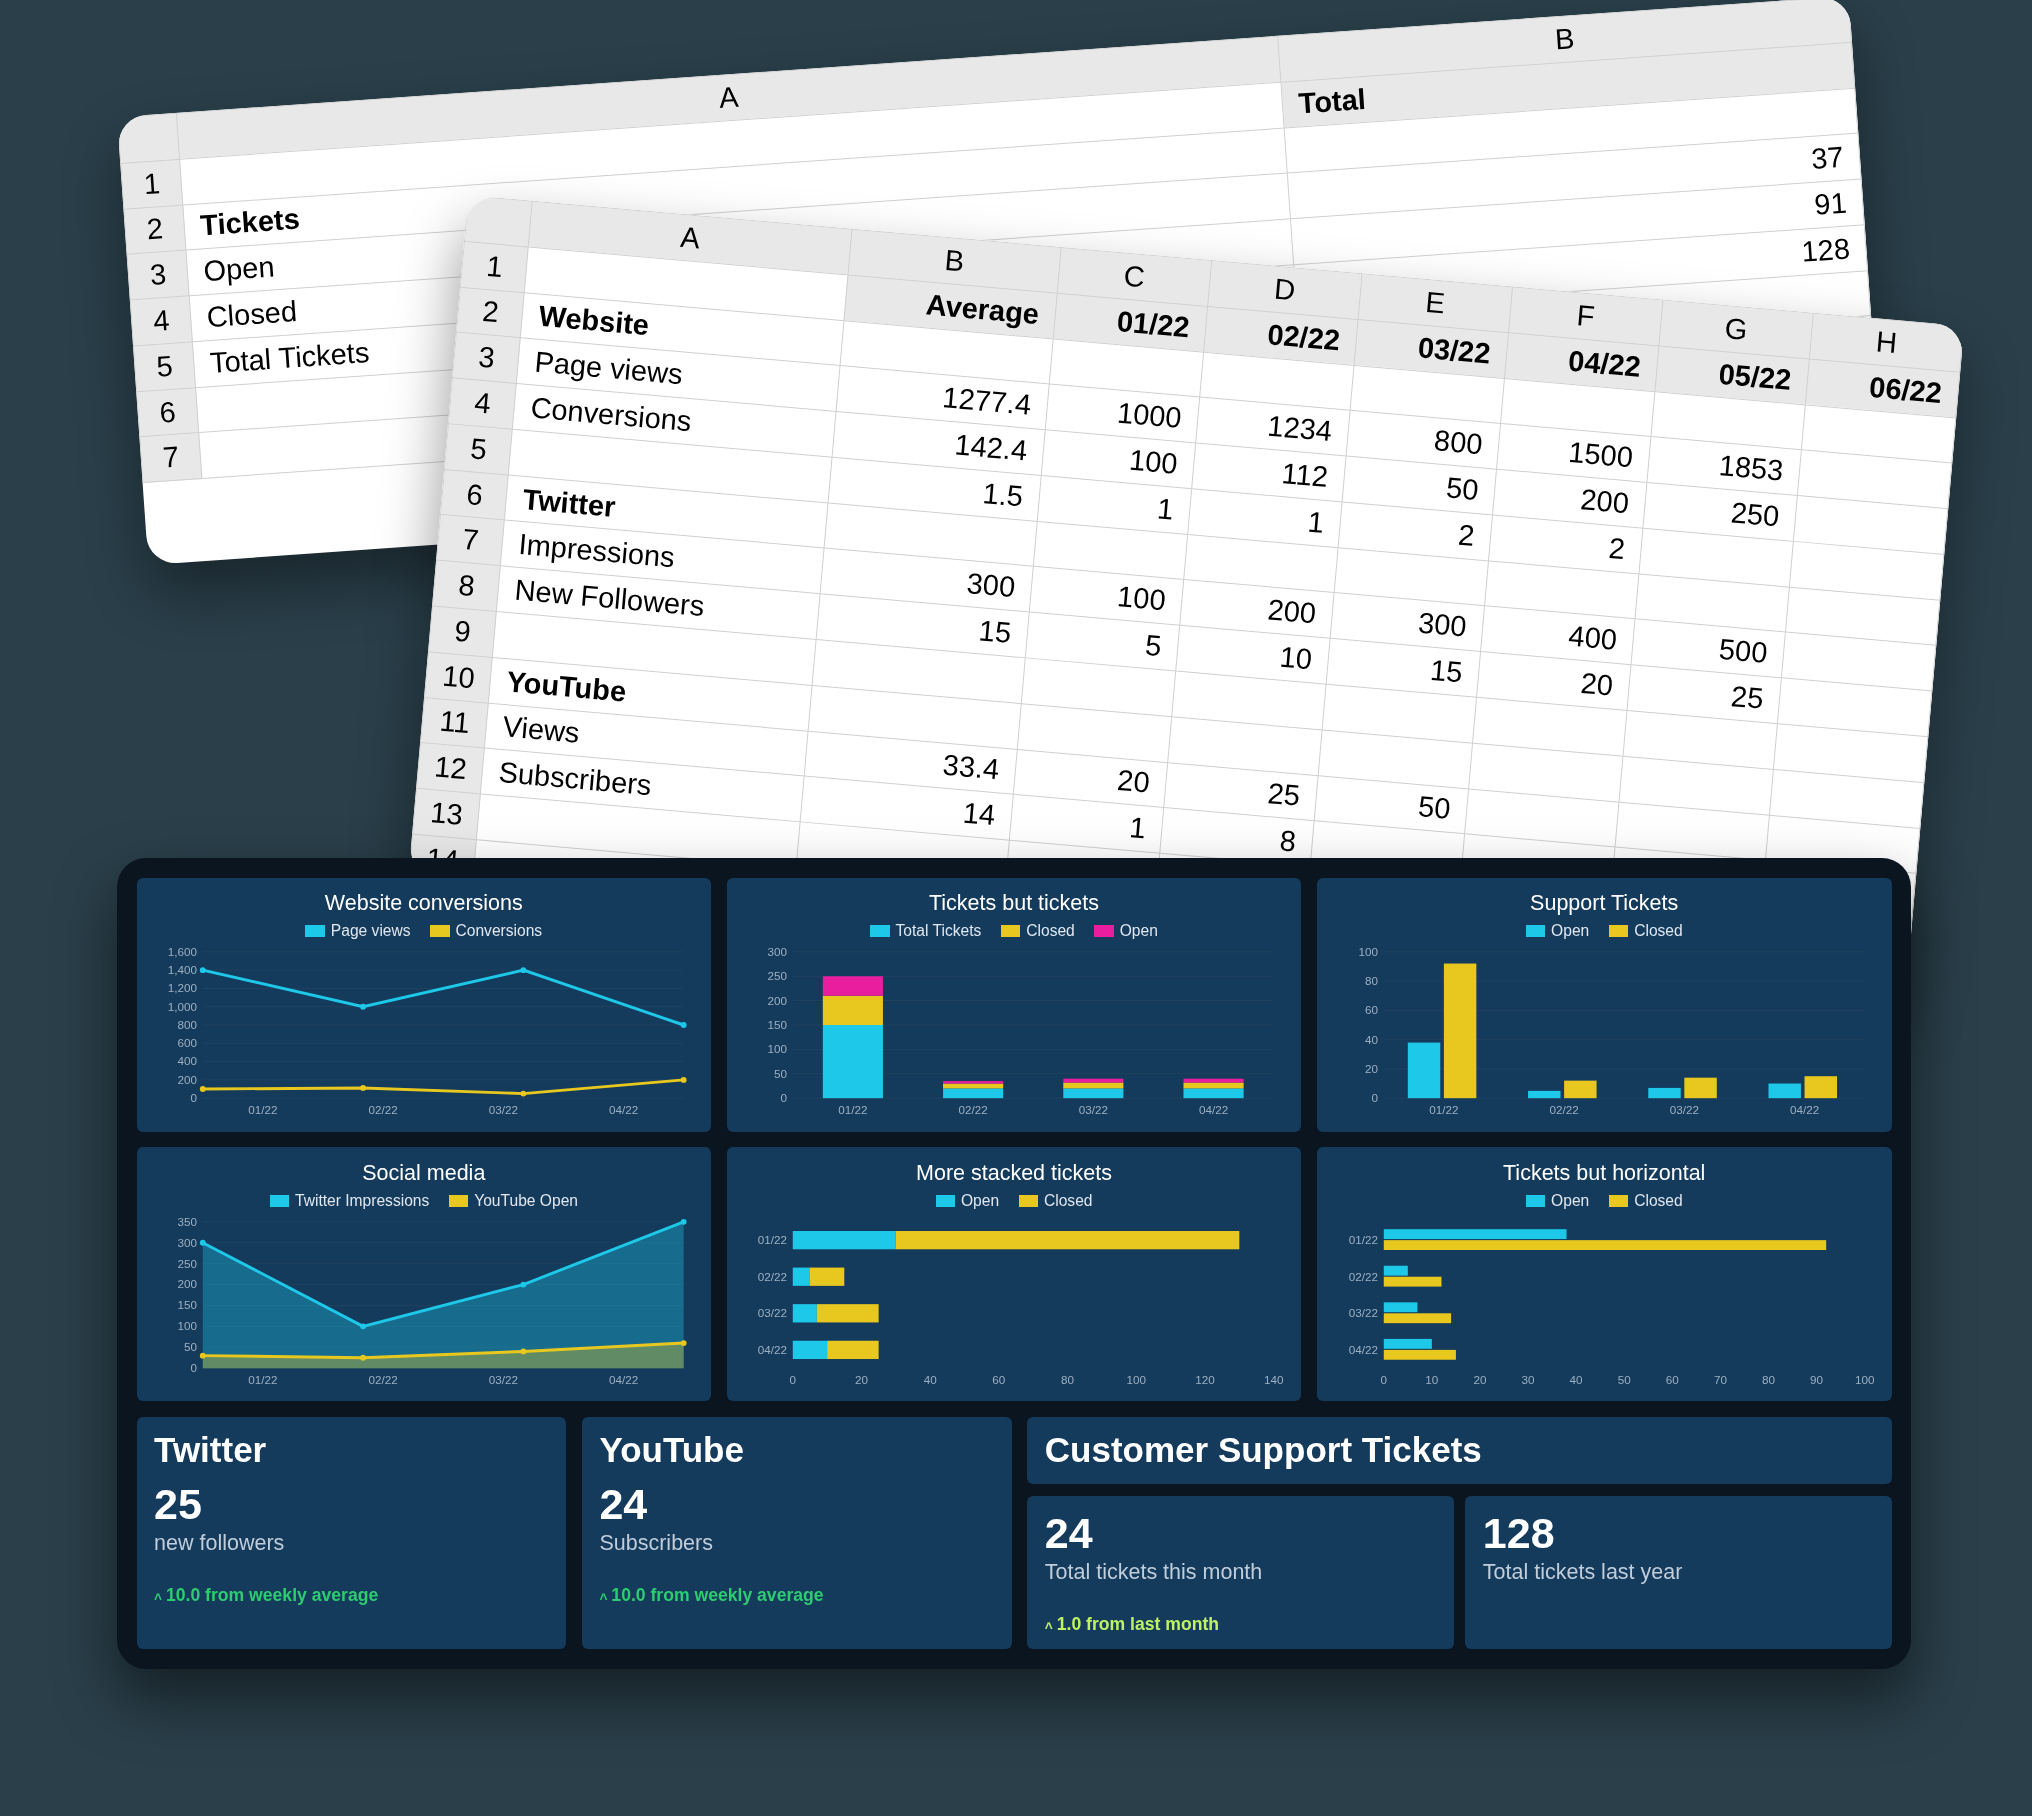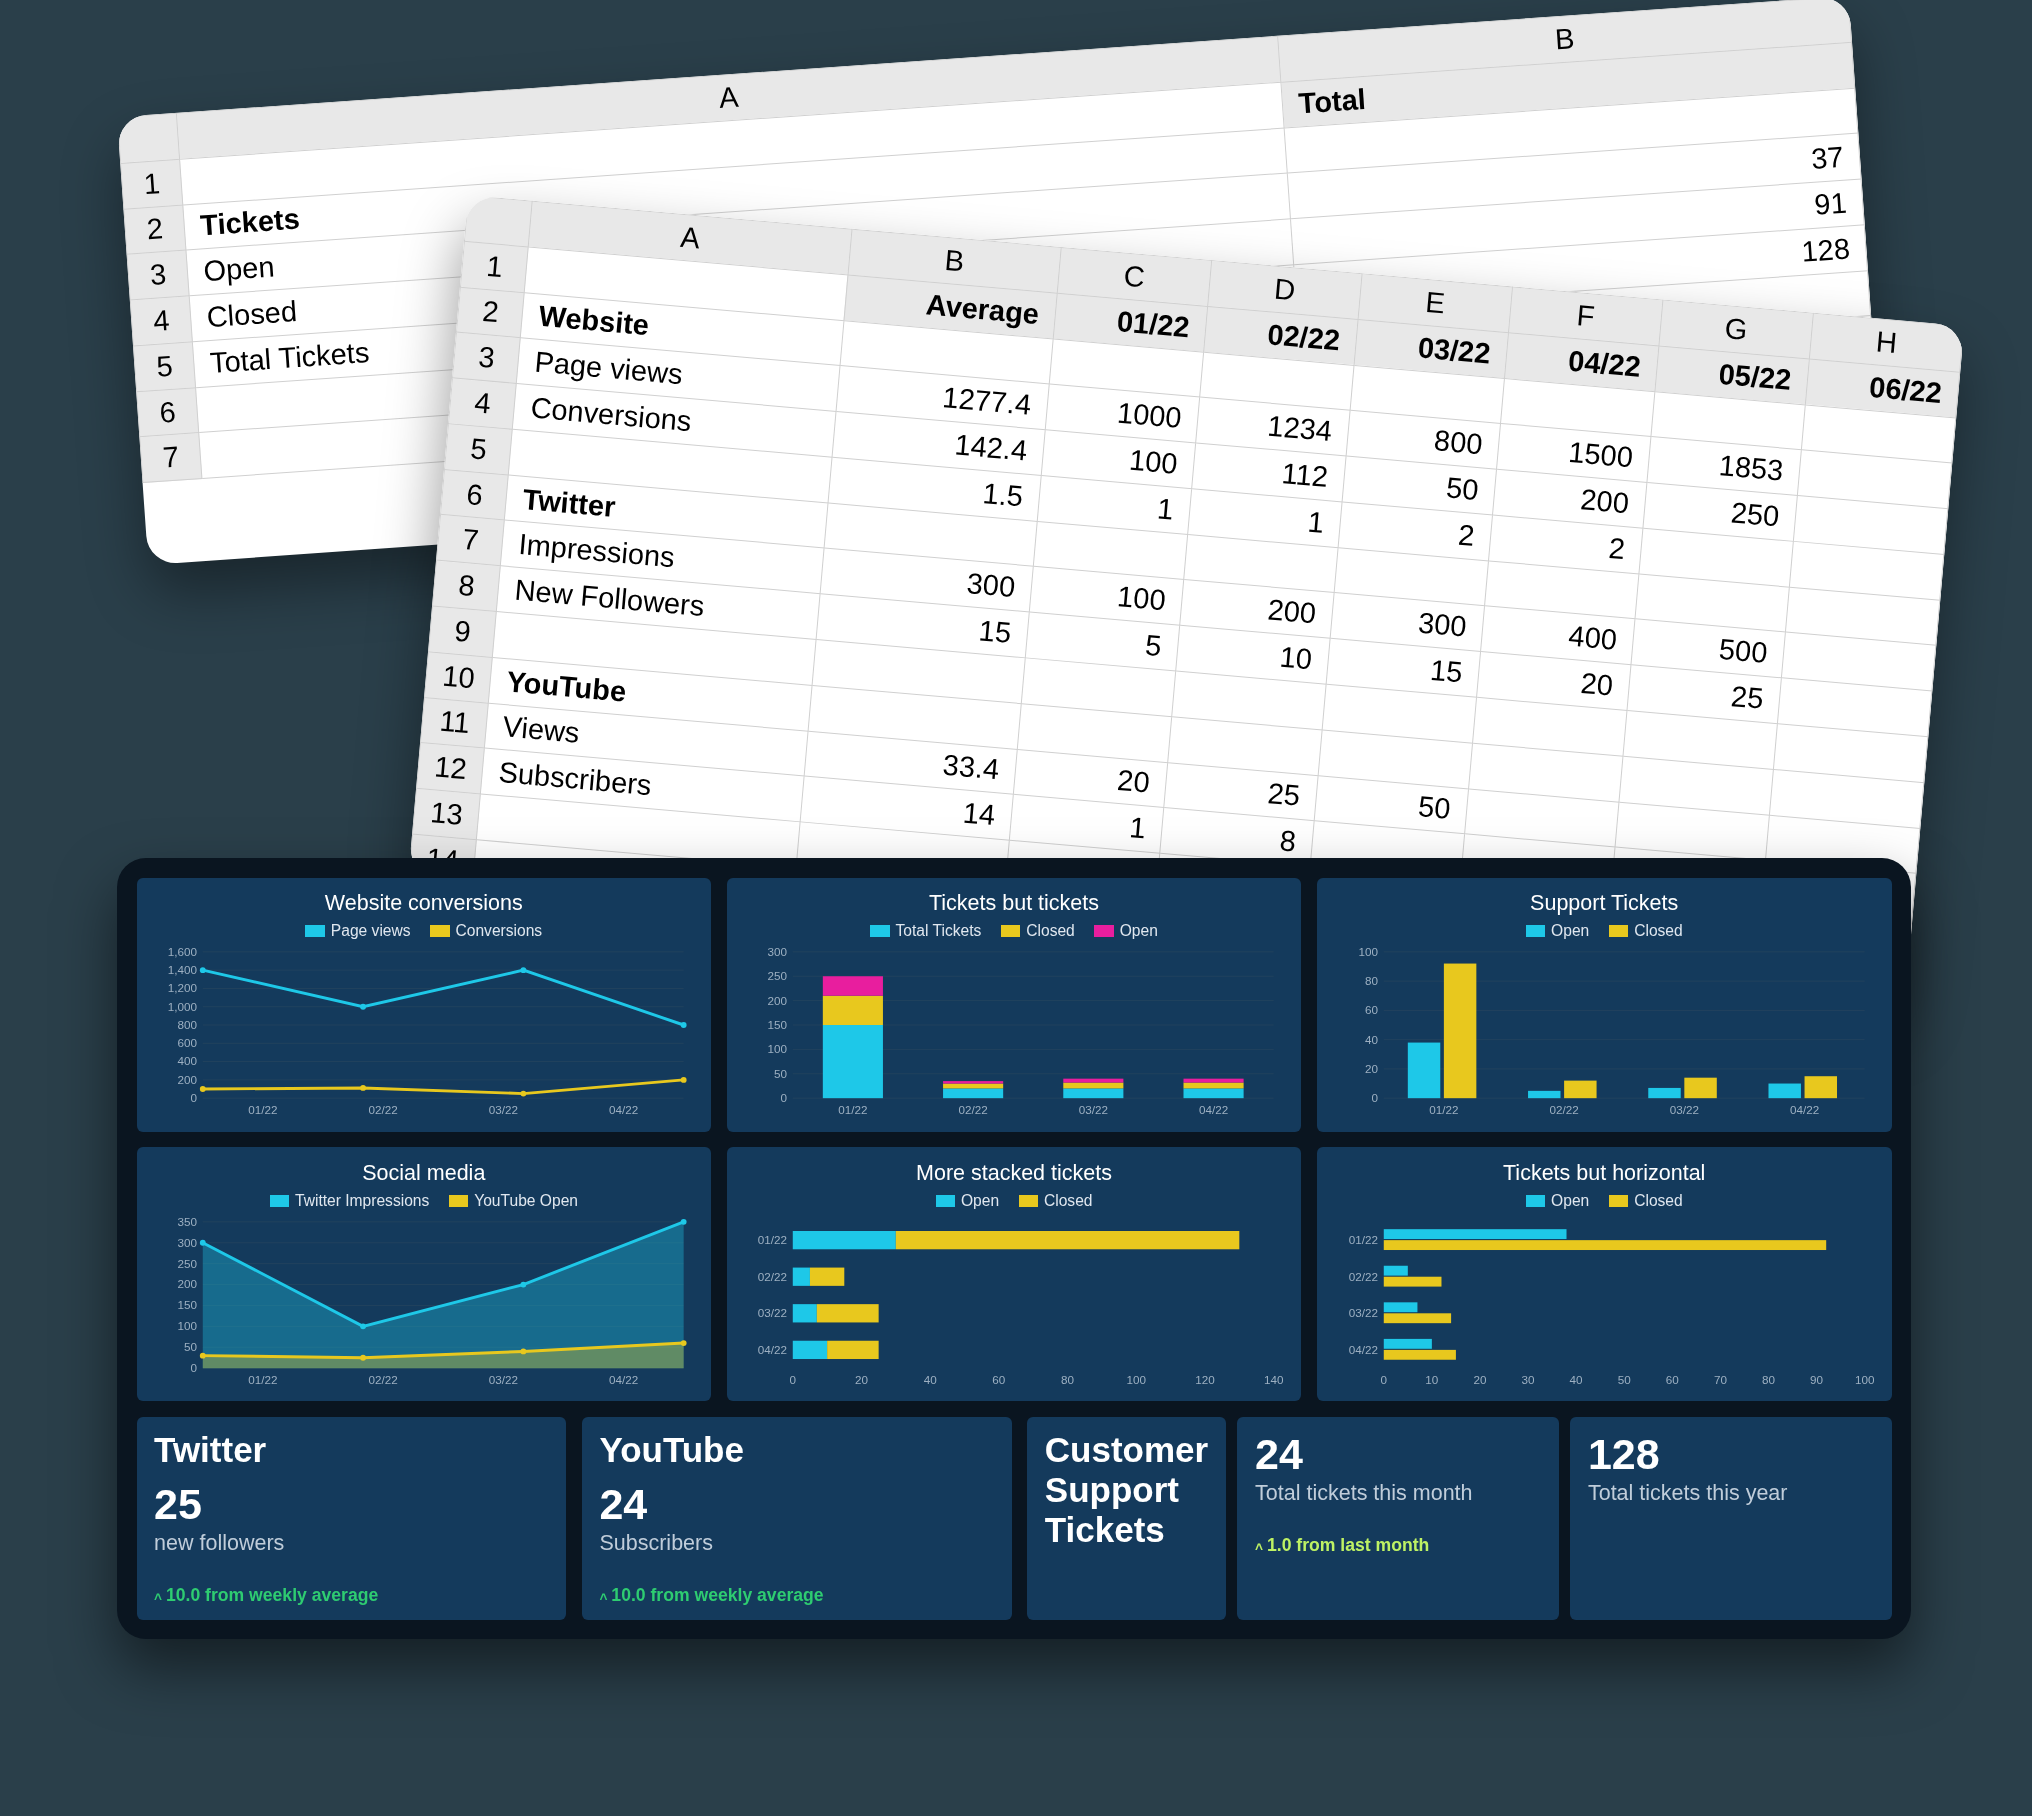--- a/index.html
+++ b/index.html
@@ -604,33 +604,33 @@
         <div class="stat-big">25</div>
         <div class="stat-sub">new followers</div>
         <div class="delta up"><span class="caret">˄</span><span>10.0 from weekly average</span></div>
       </div>
       <div class="card" style="flex:1.05">
         <div class="stat-head">YouTube</div>
         <div class="stat-big">24</div>
         <div class="stat-sub">Subscribers</div>
         <div class="delta up"><span class="caret">˄</span><span>10.0 from weekly average</span></div>
       </div>
-      <div class="card" style="flex:2.3;padding:0;background:transparent;display:flex;gap:11.7px">
+      <div class="card" style="flex:2.3;padding:0;background:transparent;display:flex;flex-direction:column;gap:11.7px">
         <div class="card" style="flex:0">
           <div class="stat-head" style="margin-bottom:0">Customer Support Tickets</div>
         </div>
         <div style="display:flex;gap:11.7px;flex:1">
           <div class="card">
             <div class="stat-big">24</div>
             <div class="stat-sub">Total tickets this month</div>
             <div class="delta down"><span class="caret">˄</span><span>1.0 from last month</span></div>
           </div>
           <div class="card">
             <div class="stat-big">128</div>
-            <div class="stat-sub">Total tickets this year</div>
+            <div class="stat-sub">Total tickets last year</div>
           </div>
         </div>
       </div>
     </div>
 
   </div>
 </div>
 
 
 </body></html>

